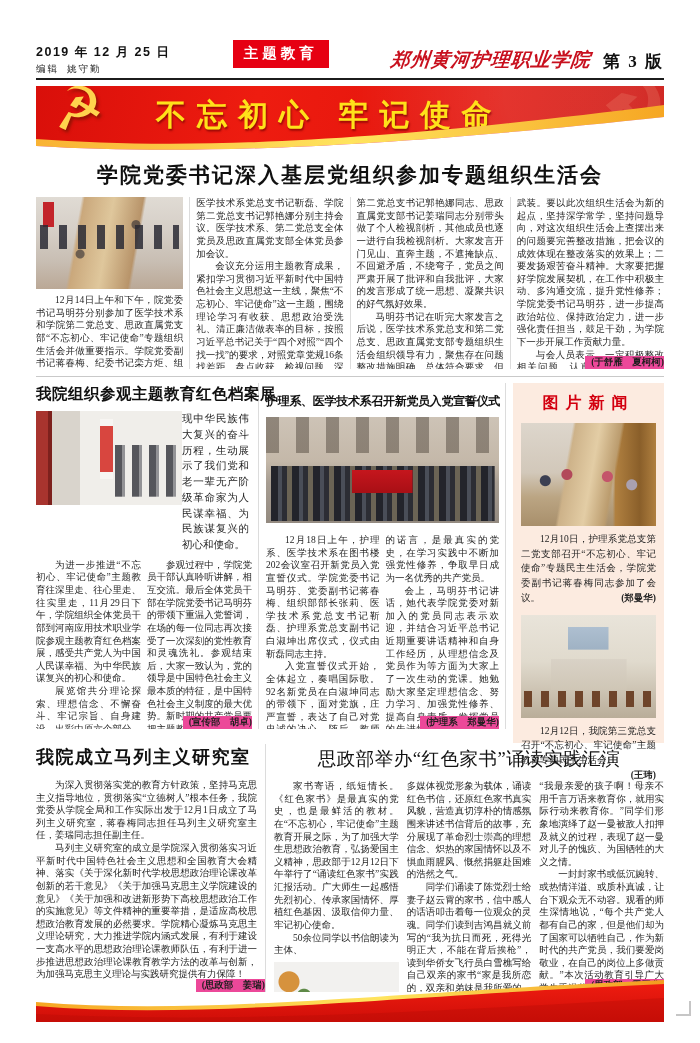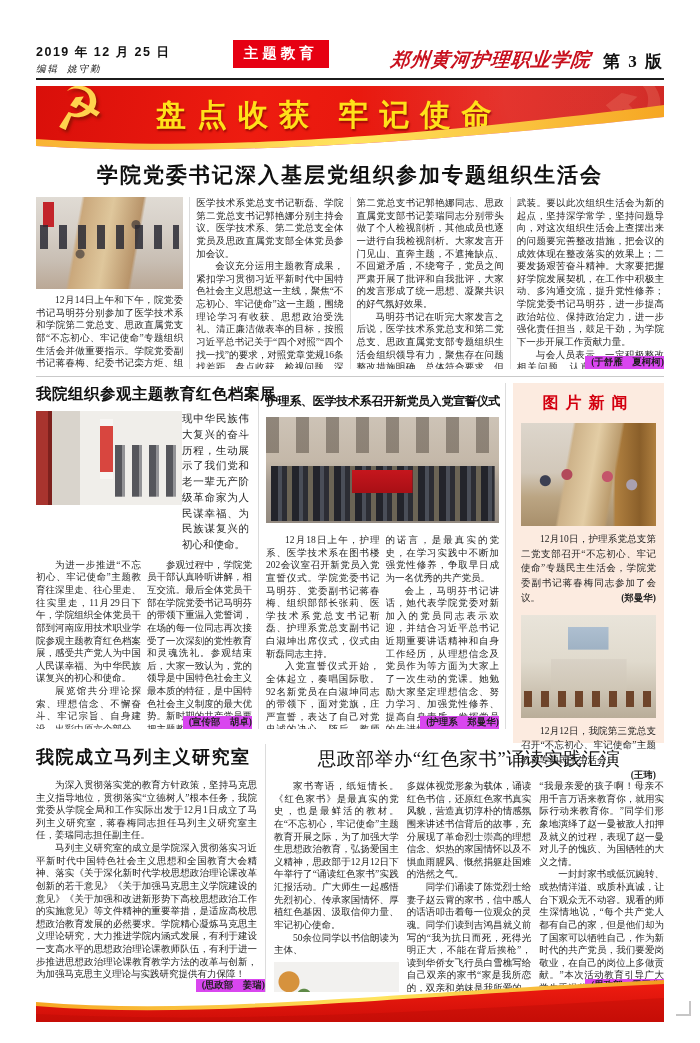--- a/index.html
+++ b/index.html
@@ -8,21 +8,21 @@
   .sheet { position:relative; width:700px; height:1043px; margin:0 auto; background:#fff;
            padding:38px 36px 0; overflow:hidden; }
 
   
   .masthead { display:flex; justify-content:space-between; align-items:flex-end;
               border-bottom:2px solid #1c1c1c; padding-bottom:5px; height:42px; }
   .mh-left { line-height:1; }
   .mh-date { font-family:"Liberation Sans","DejaVu Sans",sans-serif; font-weight:700;
              font-size:12.5px; letter-spacing:1.5px; color:#111; }
   .mh-editor { margin-top:5px; font-family:"Liberation Sans","DejaVu Sans",sans-serif;
-               font-size:9.5px; letter-spacing:2px; color:#222;font-style:italic; }
+               font-size:9.5px; letter-spacing:2px; color:#222; }
   .mh-editor span { margin-right:8px; }
   .badge { align-self:center; background:#e60012; color:#fff; padding:4px 11px 5px;
            font-family:"Liberation Sans","DejaVu Sans",sans-serif; font-weight:700;
            font-size:14.5px; letter-spacing:4px; margin-bottom:4px; }
   .mh-right { display:flex; align-items:flex-end; gap:12px; }
   .paper-name { color:#c8101e; font-weight:700; font-style:italic; font-size:19px;
                 letter-spacing:1px; transform:skewX(-6deg); }
   .page-no { font-weight:700; font-size:17px; color:#111; letter-spacing:2px; }
 
   
@@ -41,21 +41,21 @@
 
   
   .headline { margin:11px 0 8px; text-align:center; font-weight:900; font-size:21px;
               letter-spacing:2px; color:#101010; }
 
   
   .bt { font-size:9.5px; line-height:1.33; color:#1e1e1e; text-align:justify; }
   .paras p { margin:0; text-indent:2em; }
   .paras p.cont { text-indent:0; }
   .byline { font-weight:700; margin:0; }
-  .abs-by { position:absolute; right:0; bottom:0; background:#d946ef; padding-left:6px; }
+  .abs-by { position:absolute; right:0; bottom:0; background:#ec4899; padding-left:6px; }
   .colwrap { position:relative; overflow:hidden; height:100%; }
 
   .photo { position:relative; overflow:hidden; }
   .hr { border-top:1px solid #c9c9c9; margin:7px 0 6px; }
 
   
   .lead { display:flex; height:172px; overflow:hidden; }
   .lead .col { flex:1; padding:0 6px; overflow:hidden; position:relative; }
   .lead .col:first-child { padding-left:0; }
   .lead .col:last-child { padding-right:0; }
@@ -162,21 +162,21 @@
     <div class="badge">主题教育</div>
     <div class="mh-right">
       <span class="paper-name">郑州黄河护理职业学院</span>
       <span class="page-no">第 3 版</span>
     </div>
   </header>
 
   <div class="banner">
     <span class="emblem">☭</span>
     <span class="emblem-wm">☭</span>
-    <span class="slogan">盘点收获 牢记使命</span>
+    <span class="slogan">不忘初心 牢记使命</span>
     <svg class="swoosh" viewBox="0 0 628 64" preserveAspectRatio="none">
       <defs>
         <linearGradient id="gold" x1="0" y1="0" x2="1" y2="0">
           <stop offset="0" stop-color="#f9b233"></stop>
             <stop offset=".5" stop-color="#ffe45e"></stop>
             <stop offset="1" stop-color="#f6a623"></stop>
         </linearGradient>
       </defs>
       <path d="M0,52 C150,63 330,56 628,18 L628,30 C330,62 150,68 0,59 Z" fill="url(#gold)"></path>
       <path d="M0,59 C150,68 330,62 628,30 L628,64 L0,64 Z" fill="#ffffff"></path>

